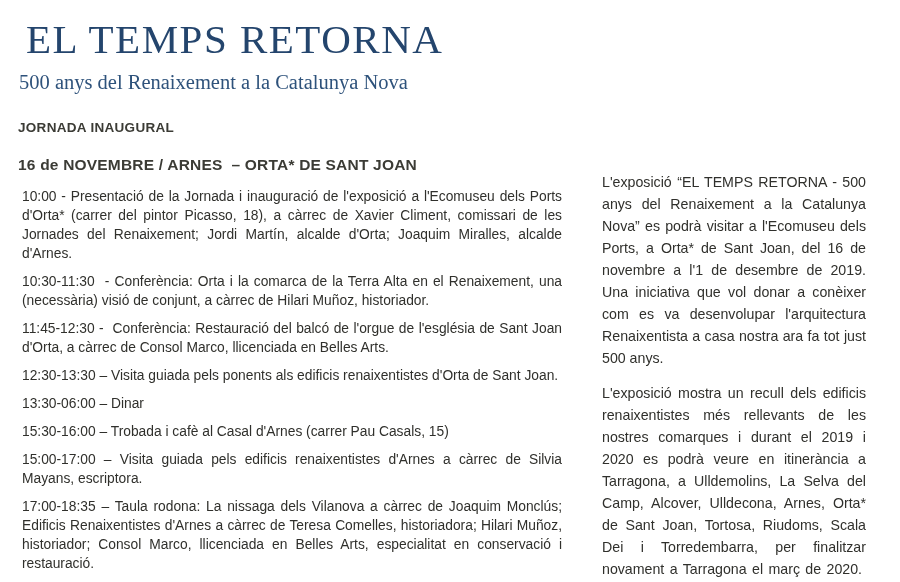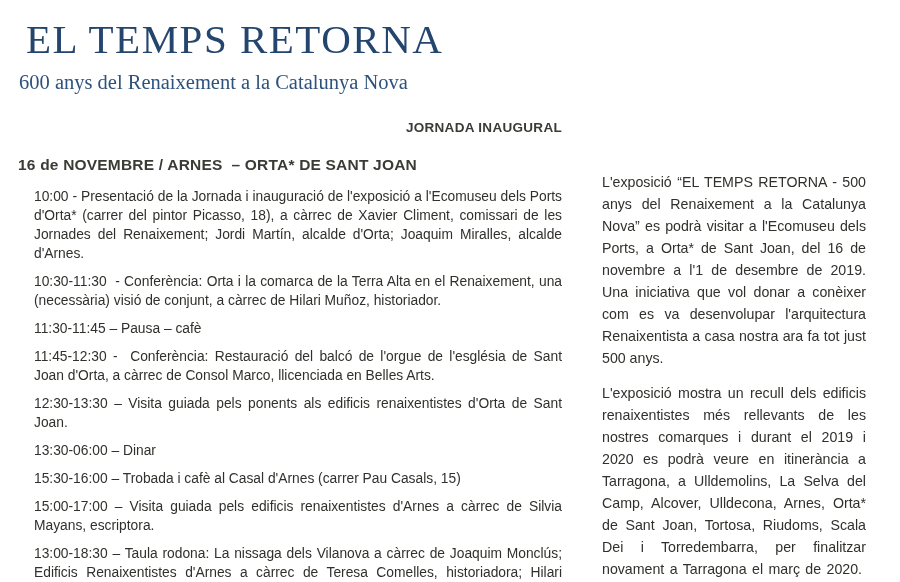--- a/index.html
+++ b/index.html
@@ -30,70 +30,69 @@
   }
 
   
   .columns { display: flex; margin-top: 25px; }
   .left-col { width: 544px; flex: none; }
   .right-col { width: 280px; flex: none; margin-left: 40px; padding-top: 51px; }
 
   
   .section-heading {
     font-weight: 700; font-size: 13.5px; color: #3b3b35;
-    letter-spacing: 0.3px; line-height: 16px; text-align: right;
+    letter-spacing: 0.3px; line-height: 16px;
   }
   .day-heading {
     font-weight: 700; font-size: 15.5px; color: #3b3b35;
     letter-spacing: 0.2px; margin-top: 20px; line-height: 18px;
   }
 
   
   .entry {
     text-align: justify;
     font-size: 13.8px; line-height: 19px; color: #30302c;
-    margin: 9px 0 0 16px;
+    margin: 9px 0 0 4px;
   }
   .entry:first-of-type { margin-top: 13px; }
 
   
   .right-col p {
     text-align: justify;
     font-size: 14.2px; line-height: 22px; color: #30302c;
     margin: 0 16px 13px 0;
   }
   .right-col p.footnote {
     font-size: 12px; line-height: 19px; margin-top: -1px;
   }
 </style>
 </head>
 <body>
 
 <div class="page">
 
   <header>
     <h1 class="title">EL TEMPS RETORNA</h1>
-    <h2 class="subtitle">600 anys del Renaixement a la Catalunya Nova</h2>
+    <h2 class="subtitle">500 anys del Renaixement a la Catalunya Nova</h2>
   </header>
 
   <div class="columns">
 
     <div class="left-col">
       <div class="section-heading">JORNADA INAUGURAL</div>
       <div class="day-heading">16 de NOVEMBRE / ARNES&nbsp; – ORTA* DE SANT JOAN</div>
 
       <p class="entry">10:00 - Presentació de la Jornada i inauguració de l'exposició a l'Ecomuseu dels Ports d'Orta* (carrer del pintor Picasso, 18), a càrrec de Xavier Climent, comissari de les Jornades del Renaixement; Jordi Martín, alcalde d'Orta; Joaquim Miralles, alcalde d'Arnes.</p>
       <p class="entry">10:30-11:30&nbsp; - Conferència: Orta i la comarca de la Terra Alta en el Renaixement, una (necessària) visió de conjunt, a càrrec de Hilari Muñoz, historiador.</p>
-      <p class="entry">11:30-11:45 – Pausa – cafè</p>
       <p class="entry">11:45-12:30 -&nbsp; Conferència: Restauració del balcó de l'orgue de l'església de Sant Joan d'Orta, a càrrec de Consol Marco, llicenciada en Belles Arts.</p>
       <p class="entry">12:30-13:30 – Visita guiada pels ponents als edificis renaixentistes d'Orta de Sant Joan.</p>
       <p class="entry">13:30-06:00 – Dinar</p>
       <p class="entry">15:30-16:00 – Trobada i cafè al Casal d'Arnes (carrer Pau Casals, 15)</p>
       <p class="entry">15:00-17:00 – Visita guiada pels edificis renaixentistes d'Arnes a càrrec de Silvia Mayans, escriptora.</p>
-      <p class="entry">13:00-18:30 – Taula rodona: La nissaga dels Vilanova a càrrec de Joaquim Monclús; Edificis Renaixentistes d'Arnes a càrrec de Teresa Comelles, historiadora; Hilari Muñoz, historiador; Consol Marco, llicenciada en Belles Arts, especialitat en conservació i restauració.</p>
+      <p class="entry">17:00-18:35 – Taula rodona: La nissaga dels Vilanova a càrrec de Joaquim Monclús; Edificis Renaixentistes d'Arnes a càrrec de Teresa Comelles, historiadora; Hilari Muñoz, historiador; Consol Marco, llicenciada en Belles Arts, especialitat en conservació i restauració.</p>
     </div>
 
     <aside class="right-col">
       <p>L'exposició “EL TEMPS RETORNA - 500 anys del Renaixement a la Catalunya Nova” es podrà visitar a l'Ecomuseu dels Ports, a Orta* de Sant Joan, del 16 de novembre a l'1 de desembre de 2019. Una iniciativa que vol donar a conèixer com es va desenvolupar l'arquitectura Renaixentista a casa nostra ara fa tot just 500 anys.</p>
       <p>L'exposició mostra un recull dels edificis renaixentistes més rellevants de les nostres comarques i durant el 2019 i 2020 es podrà veure en itinerància a Tarragona, a Ulldemolins, La Selva del Camp, Alcover, Ulldecona, Arnes, Orta* de Sant Joan, Tortosa, Riudoms, Scala Dei i Torredembarra, per finalitzar novament a Tarragona el març de 2020.&nbsp; Tot acompanyat amb un cicle de ponències.</p>
       <p class="footnote">* Horta de Sant Joan (forma oficial), documentada gairebé sempre com a Orta.</p>
     </aside>
 
   </div>
 </div>

